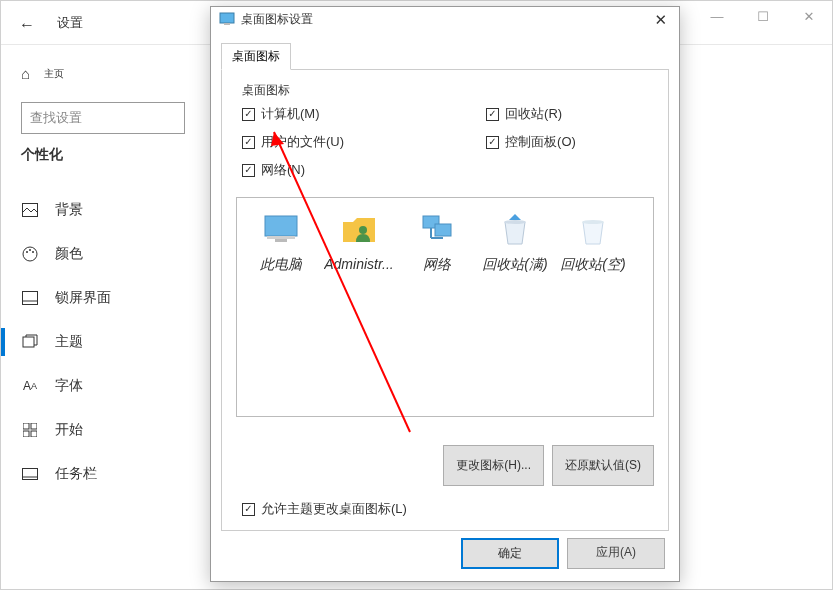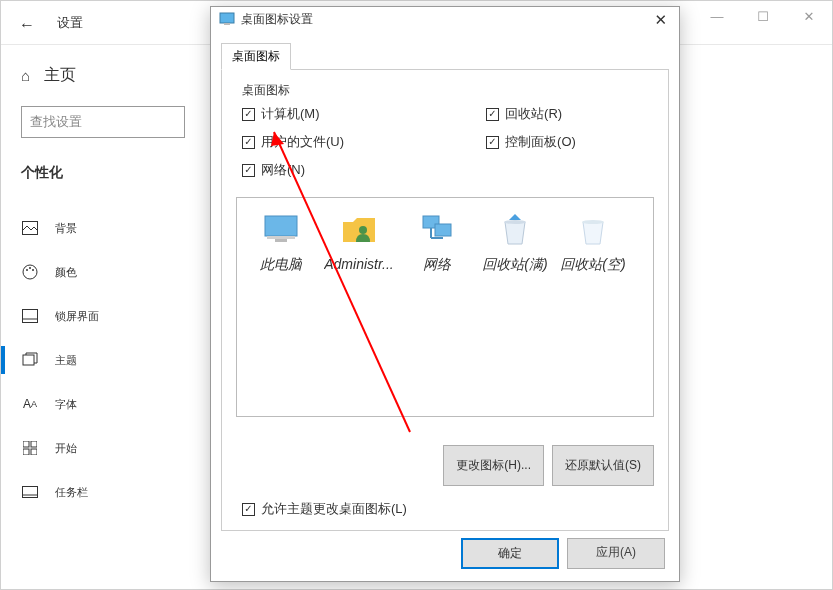--- a/index.html
+++ b/index.html
@@ -10,28 +10,28 @@
 .settings-titlebar { height: 44px; display: flex; align-items: center; padding-left: 18px; border-bottom: 1px solid #e8e8e8; }
 .settings-back { margin-right: 22px; color: #333; font-size: 16px; }
 .settings-title { font-size: 13px; color: #333; }
 .settings-winbtns { position: absolute; right: 0; top: 0; display: flex; }
 .settings-winbtn { width: 46px; height: 30px; display: flex; align-items: center; justify-content: center; color: #999; font-size: 13px; }
 
 .settings-body { display: flex; }
 .sidebar { width: 200px; padding: 20px 0 0 20px; }
 .home-row { display: flex; align-items: center; margin-bottom: 20px; }
 .home-icon { margin-right: 14px; font-size: 15px; color: #333; }
-.home-label { font-size: 16px; color: #333; text-align: center; }
-.search-box { border: 1px solid #999; padding: 6px 8px; margin: 0 16px 26px 0; background: #fff; color: #888; font-size: 13px; }
+.home-label { font-size: 10px; color: #333; text-align: center; }
+.search-box { border: 1px solid #999; padding: 6px 8px; margin: 0 16px 12px 0; background: #fff; color: #888; font-size: 13px; }
 .section-title { font-size: 14px; font-weight: bold; color: #333; margin-bottom: 24px; }
 .nav-item { display: flex; align-items: center; height: 44px; color: #333; }
 .nav-item.selected { position: relative; }
 .nav-item.selected::before { content: ""; position: absolute; left: -20px; top: 8px; bottom: 8px; width: 4px; background: #0078d4; }
 .nav-icon { width: 18px; margin-right: 16px; display: flex; align-items: center; justify-content: center; color: #333; }
-.nav-label { font-size: 11px; }
+.nav-label { font-size: 14px; }
 
 .content-area { flex: 1; padding: 50px 40px; }
 .content-text { font-size: 13px; color: #333; margin-top: 170px; }
 
 
 .dialog { position: absolute; left: 210px; top: 6px; width: 470px; height: 576px; background: #fff; border: 1px solid #999; box-shadow: 0 4px 18px rgba(0,0,0,0.25); }
 .dialog-titlebar { height: 30px; display: flex; padding: 4px 8px; }
 .dialog-icon { width: 16px; height: 16px; margin-right: 6px; }
 .dialog-title { font-size: 12px; flex: 1; color: #333; }
 .dialog-close { width: 40px; text-align: right; font-size: 15px; color: #333; padding-right: 4px; }

